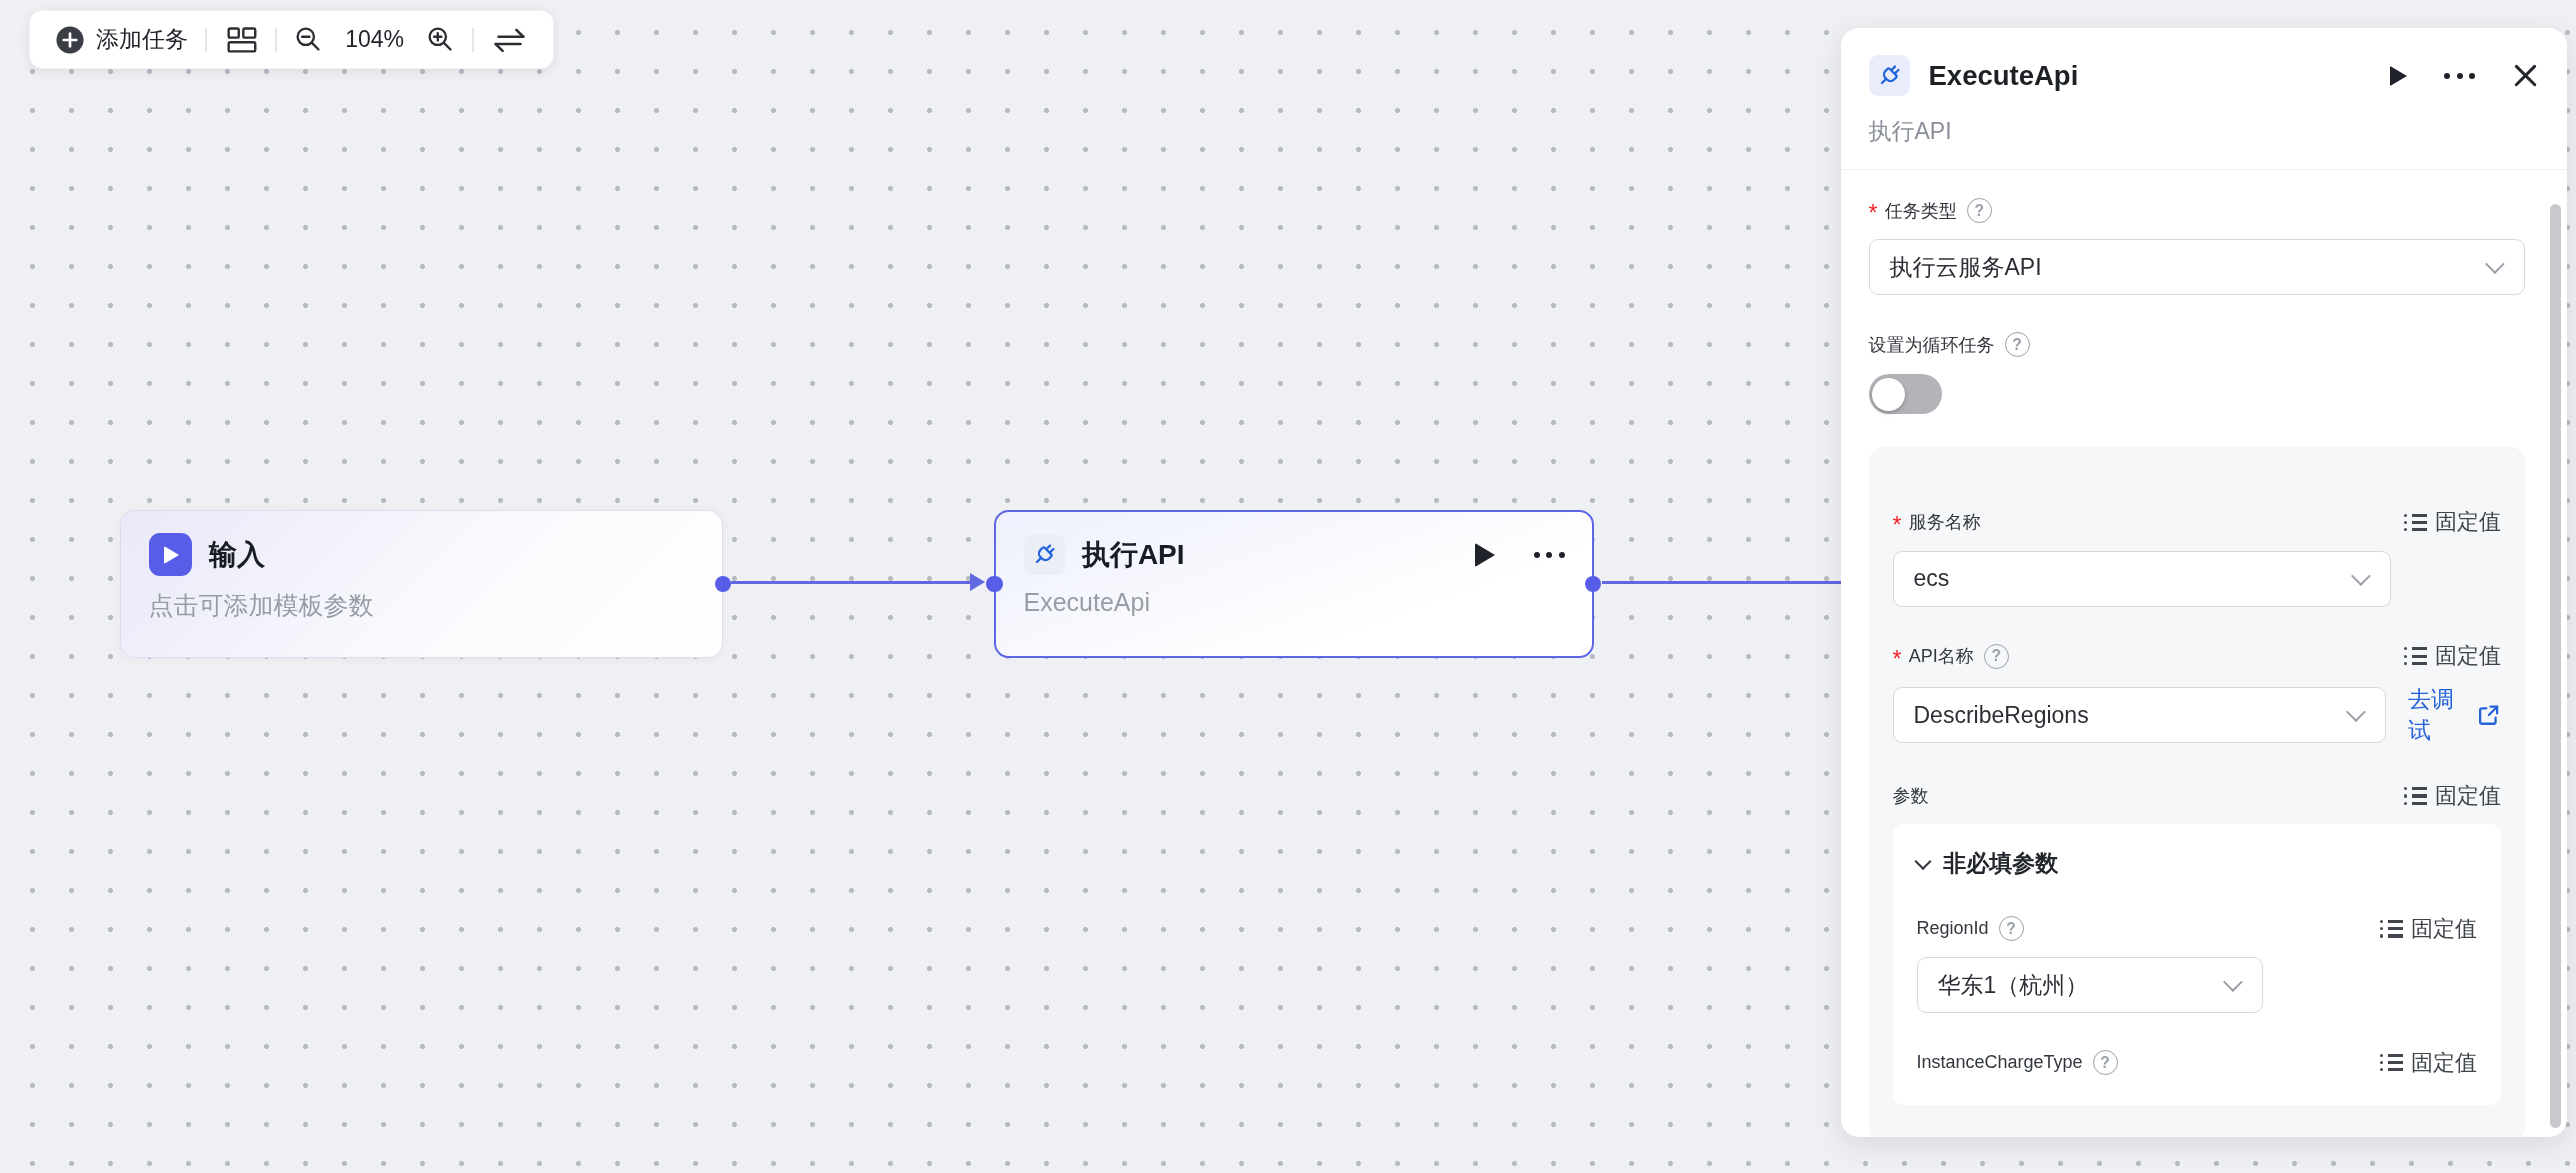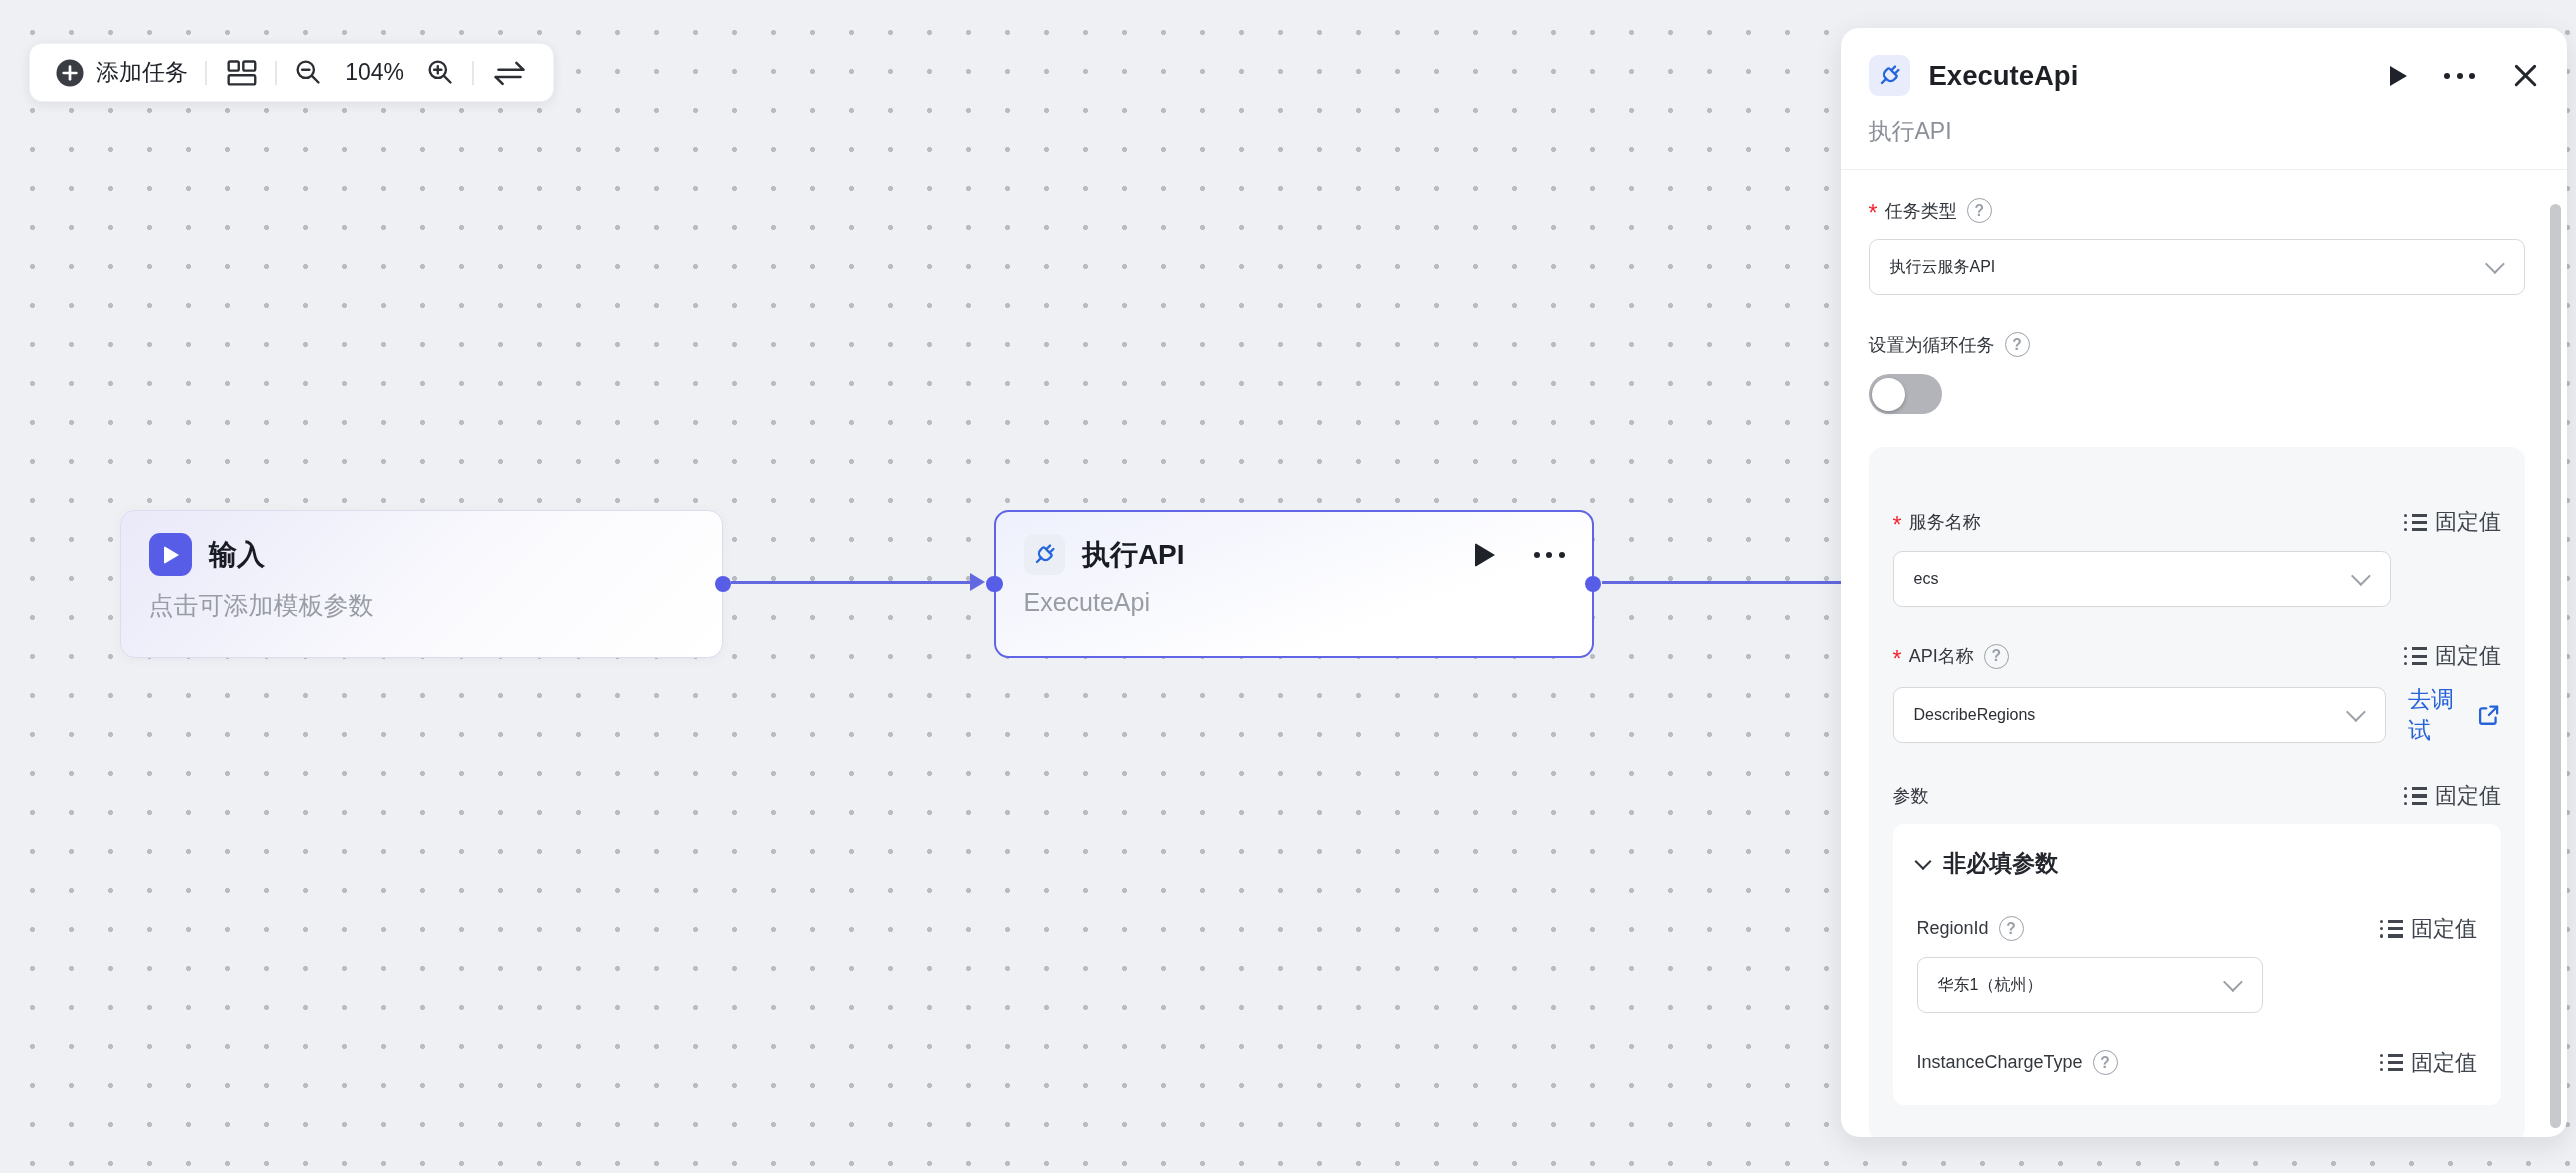--- a/index.html
+++ b/index.html
@@ -9,21 +9,21 @@
     background-color:#eef0f3;
     background-image: radial-gradient(circle, #b9bcc2 2.4px, transparent 2.6px);
     background-size: 39px 39px;
     background-position: 13px 13px;
     position: relative;
     color:#23262c;
   }
 
   
   .toolbar {
-    position:absolute; left:29px; top:43px; height:59px;
+    position:absolute; left:29px; top:10px; height:59px;
     background:#fff; border:0.9px solid #f0f1f3; border-radius:13px;
     box-shadow:0 2.8px 11px rgba(20,24,40,.08);
     display:flex; align-items:center; padding:0 26px; gap:17.4px;
   }
   .tb-btn { display:flex; align-items:center; gap:12px; cursor:pointer; }
   .tb-label { font-size:23px; color:#1f2329; }
   .tb-div { width:1.8px; height:24px; background:#e6e7ea; }
   .zoom-level { font-size:23px; color:#1f2329; width:68px; text-align:center; }
   .icon-btn { display:flex; align-items:center; justify-content:center; }
 
@@ -112,21 +112,21 @@
   .fixedval { display:flex; align-items:center; gap:8.3px; cursor:pointer; }
   .fixedval .txt { font-size:22px; color:#3f444c; }
   .fv-icon { display:flex; flex-direction:column; gap:4.1px; }
   .fv-icon .r { display:flex; align-items:center; gap:4.6px; }
   .fv-icon .d { width:3.2px; height:3.2px; background:#42464e; border-radius:50%; }
   .fv-icon .b { width:14.7px; height:3.2px; background:#42464e; }
 
   .sel {
     height:56px; border:1.4px solid #d7d8dc; border-radius:9.2px; background:#fff;
     display:flex; align-items:center; padding:0 53px 0 20px;
-    font-size:16px; color:#2b2e34; position:relative; margin-top:13.8px; cursor:pointer;
+    font-size:23px; color:#2b2e34; position:relative; margin-top:13.8px; cursor:pointer;
   }
   .sel-full { width:100%; }
   .sel-mid  { width:498px; }
   .sel-sm   { width:346px; }
   .chev {
     position:absolute; right:22px; top:50%; width:13.8px; height:13.8px;
     border-right:2.4px solid #9b9fa6; border-bottom:2.4px solid #9b9fa6;
     transform:translateY(-72%) rotate(45deg);
   }
   .sec-chev {

